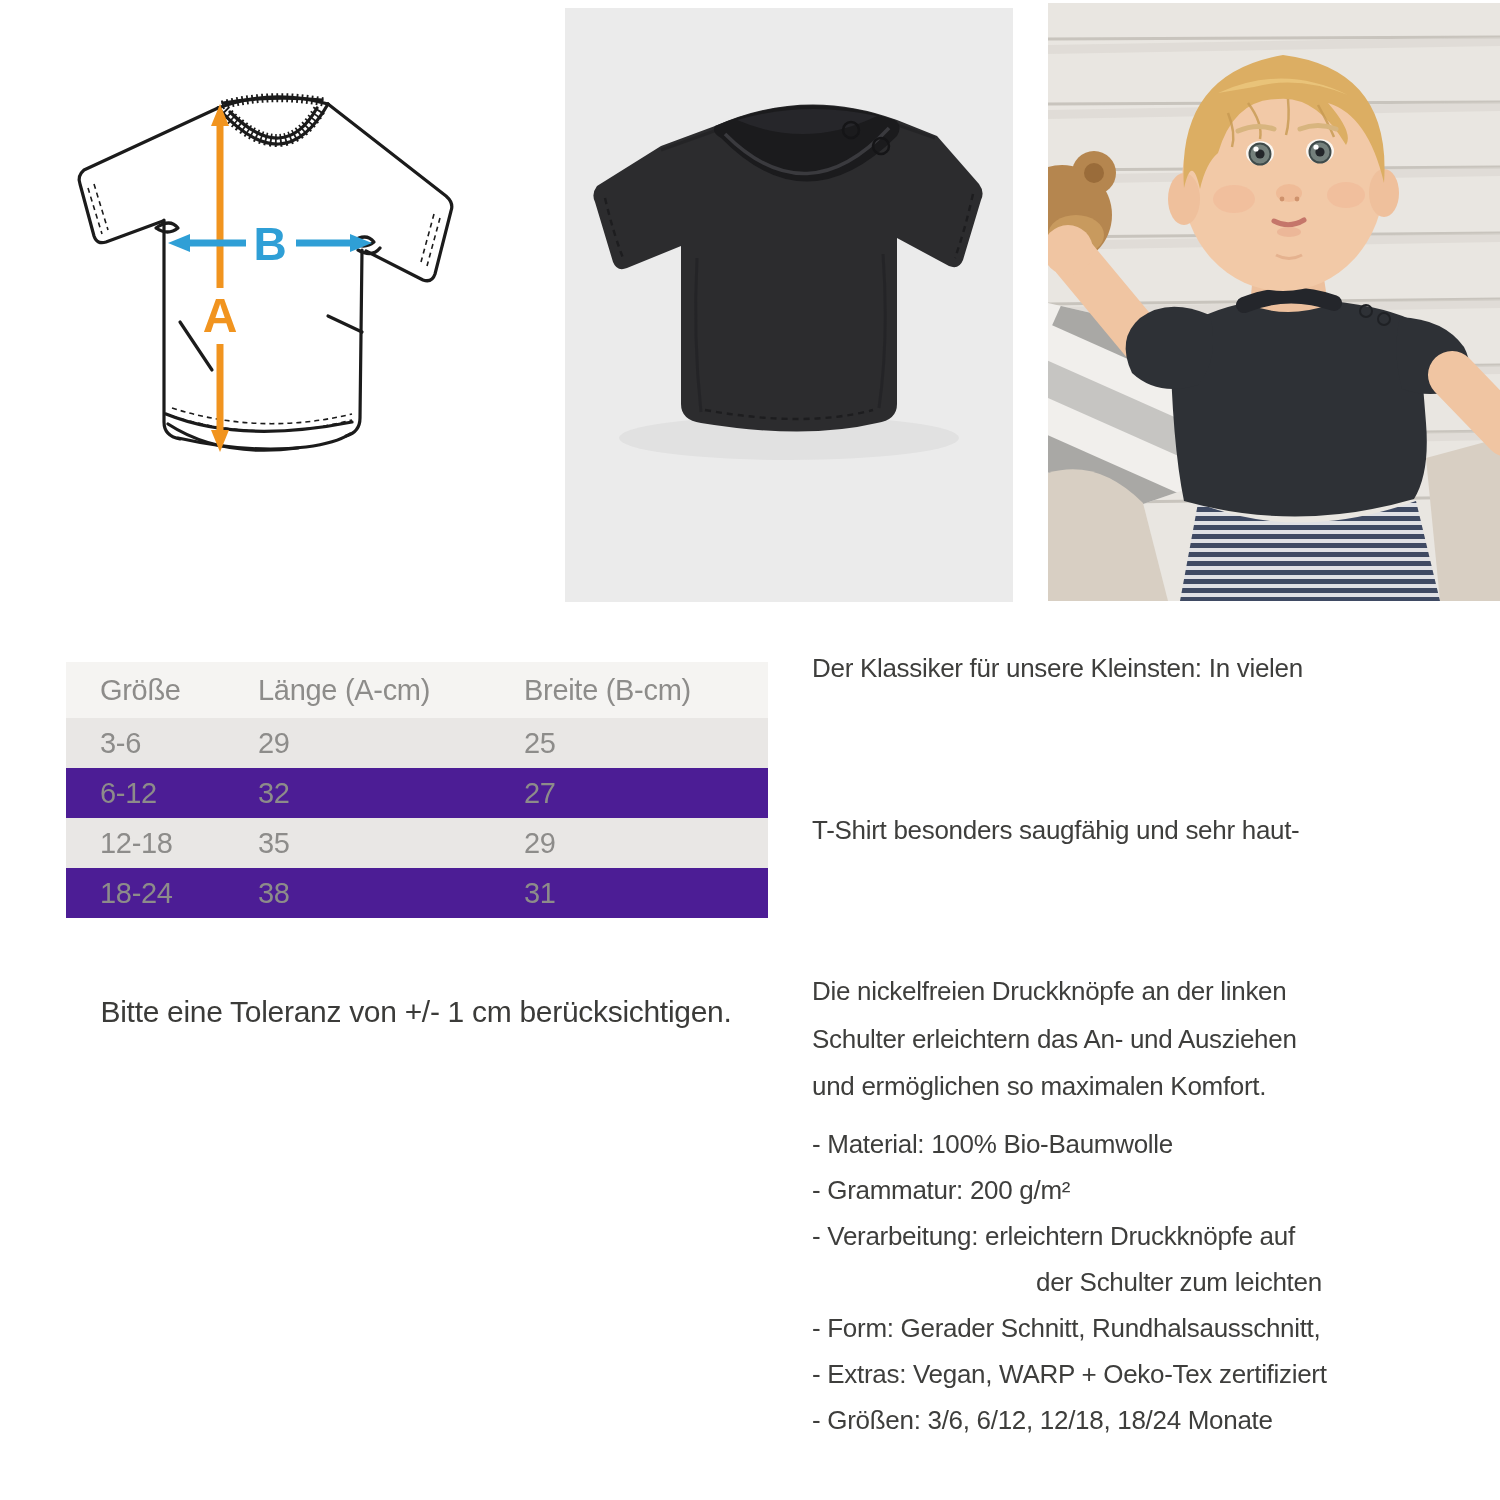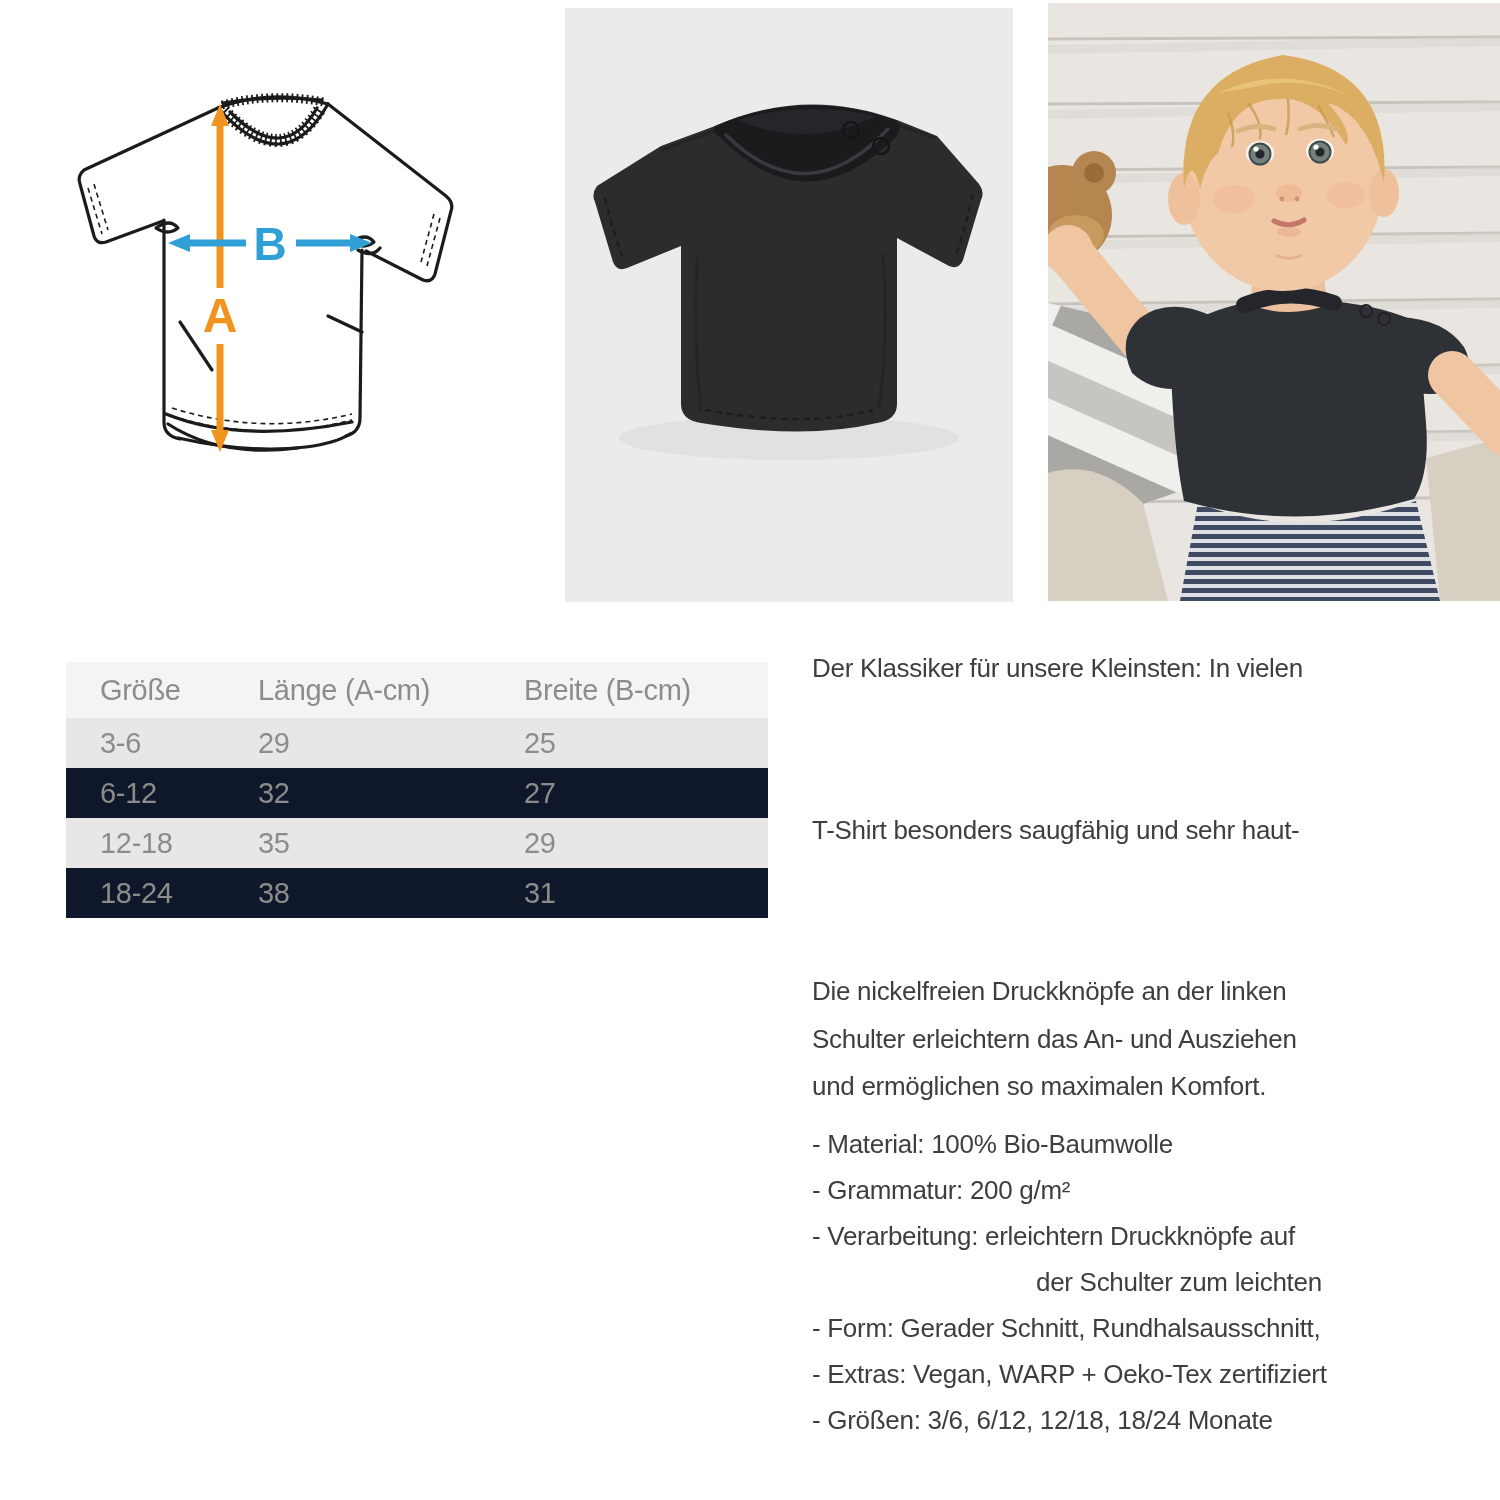--- a/index.html
+++ b/index.html
@@ -10,21 +10,21 @@
   #diagram-box{left:60px;top:70px;width:440px;height:420px;}
   #product-box{left:565px;top:8px;width:448px;height:594px;}
   #model-box{left:1048px;top:3px;width:452px;height:598px;}
   
   #size-table{left:66px;top:662px;width:702px;font-size:29px;color:#8d8c8a;}
   .t-row{display:grid;grid-template-columns:192px 266px auto;align-items:center;}
   .t-head{height:56px;background:#f5f4f2;}
   .t-body-row{height:50px;}
   .t-row .c1{padding-left:34px;}
   .row-a{background:#e9e7e5;}
-  .row-b{background:#0f172a;}
+  .row-b{background:#4c1d95;}
   
   #tolerance{left:60px;top:995px;width:712px;text-align:center;font-size:30px;color:#3b3b39;}
   
   .desc{left:812px;width:660px;font-size:26px;line-height:47.5px;color:#3e3e3c;}
   #desc-p1{top:645px;} #desc-p2{top:807px;} #desc-p3{top:968px;}
   #desc-bullets{top:1121px;line-height:46px;}
   .indent-a{padding-left:224px;} .indent-b{padding-left:216px;}
   .line{white-space:nowrap;}
   svg{display:block;}
 </style>
@@ -283,20 +283,21 @@
       <span class="c2">35</span>
       <span class="c3">29</span>
     </div>
     <div class="t-row t-body-row row-b">
       <span class="c1">18-24</span>
       <span class="c2">38</span>
       <span class="c3">31</span>
     </div>
   </div>
 
+  <div class="abs" id="tolerance">Bitte eine Toleranz von +/- 1 cm berücksichtigen.</div>
 
   <div class="abs desc" id="desc-p1">
     <div class="line">Der Klassiker für unsere Kleinsten: In vielen</div>
   </div>
   <div class="abs desc" id="desc-p2">
     <div class="line">T-Shirt besonders saugfähig und sehr haut-</div>
   </div>
   <div class="abs desc" id="desc-p3">
     <div class="line">Die nickelfreien Druckknöpfe an der linken</div>
     <div class="line">Schulter erleichtern das An- und Ausziehen</div>

